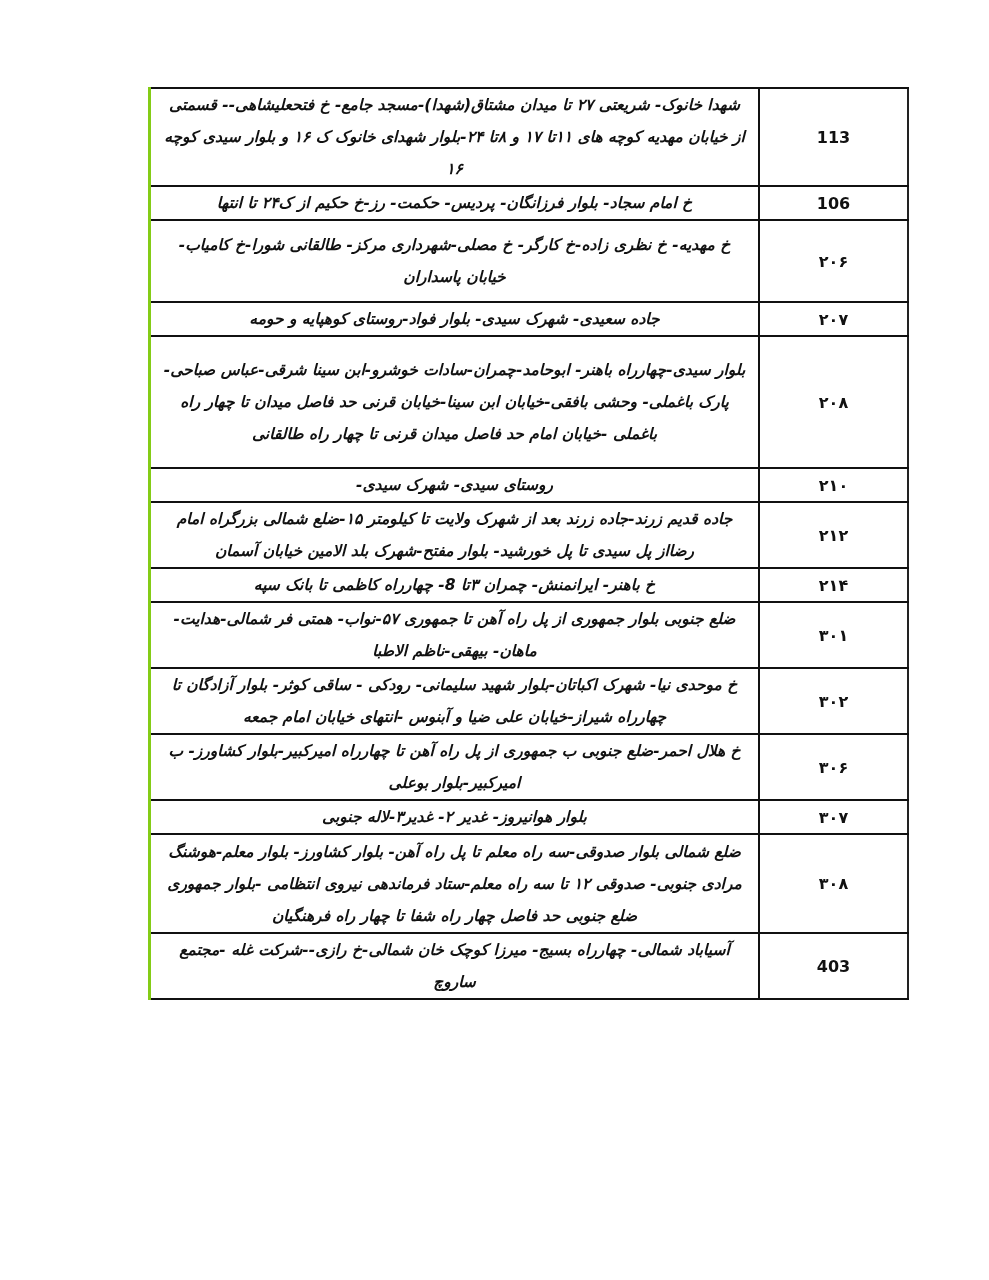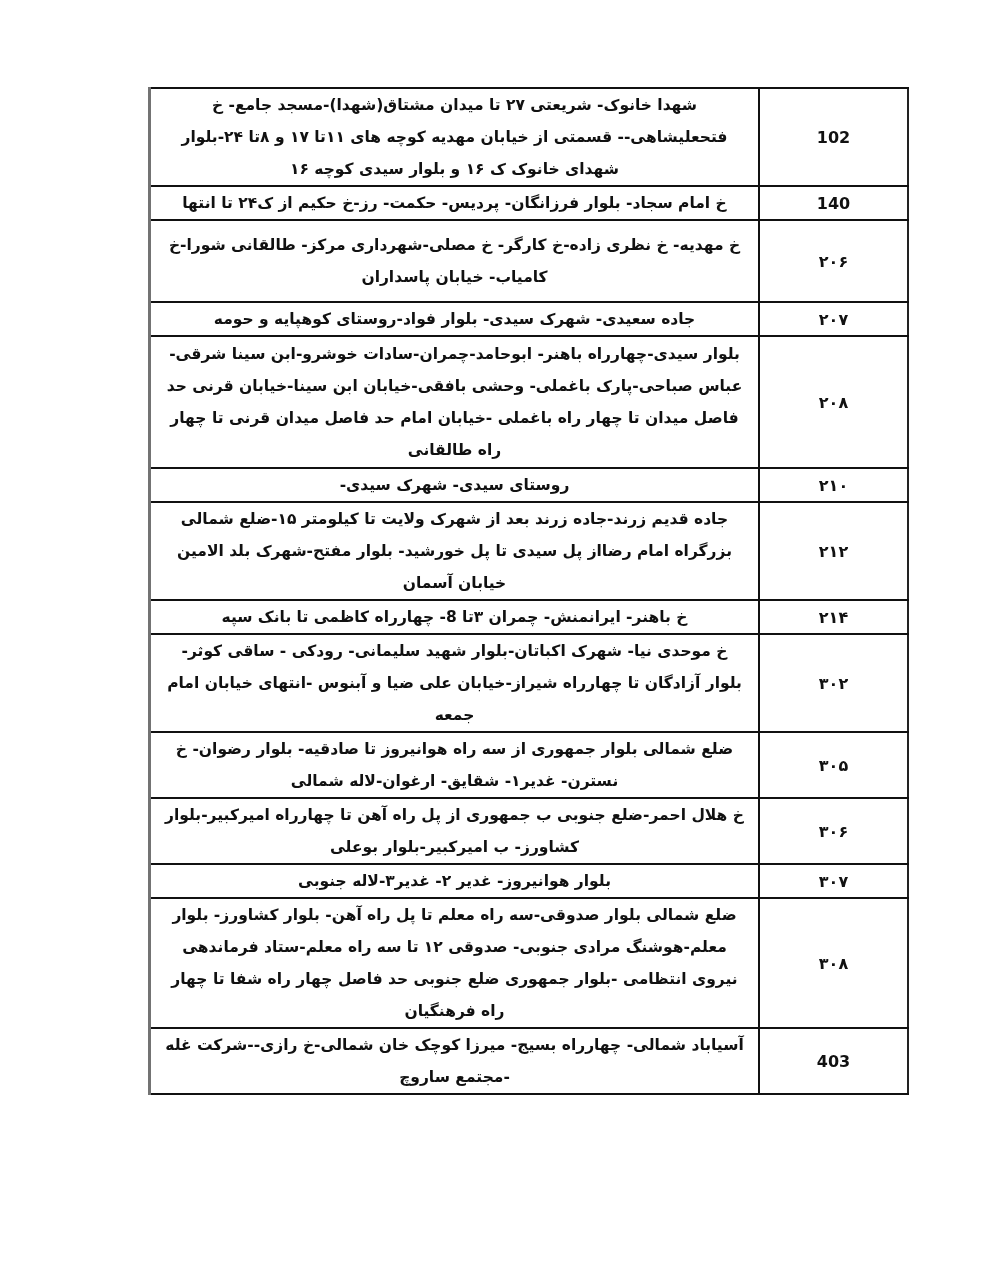--- a/index.html
+++ b/index.html
@@ -48,35 +48,36 @@
   }
   td.areas {
     text-align: center;
     font-weight: bold;
     font-size: 15.5px;
     line-height: 32px;
     direction: rtl;
     letter-spacing: 0;
   }
   table.routes tr.row td:last-child {
-    border-left: 3px solid #737373;
+    border-left: 3px solid #84cc16;
+    font-style: italic;
   }
 </style>
 </head>
 <body>
 
 <div class="page">
   <table class="routes">
     <tbody>
       <tr class="row" style="height:98px">
-        <td class="code">102</td>
+        <td class="code">113</td>
         <td class="areas">شهدا خانوک- شریعتی ۲۷ تا میدان مشتاق(شهدا)-مسجد جامع- خ فتحعلیشاهی-- قسمتی از خیابان مهدیه کوچه های ۱۱تا ۱۷ و ۸تا ۲۴-بلوار شهدای خانوک ک ۱۶ و بلوار سیدی کوچه ۱۶</td>
       </tr>
       <tr class="row" style="height:34px">
-        <td class="code">140</td>
+        <td class="code">106</td>
         <td class="areas">خ امام سجاد- بلوار فرزانگان- پردیس- حکمت- رز-خ حکیم از ک۲۴ تا انتها</td>
       </tr>
       <tr class="row" style="height:82px">
         <td class="code">۲۰۶</td>
         <td class="areas">خ مهدیه- خ نظری زاده-خ کارگر- خ مصلی-شهرداری مرکز- طالقانی شورا-خ کامیاب- خیابان پاسداران</td>
       </tr>
       <tr class="row" style="height:31px">
         <td class="code">۲۰۷</td>
         <td class="areas">جاده سعیدی- شهرک سیدی- بلوار فواد-روستای کوهپایه و حومه</td>
       </tr>
@@ -90,26 +91,26 @@
       </tr>
       <tr class="row" style="height:65px">
         <td class="code">۲۱۲</td>
         <td class="areas">جاده قدیم زرند-جاده زرند بعد از شهرک ولایت تا کیلومتر ۱۵-ضلع شمالی بزرگراه امام رضااز پل سیدی تا پل خورشید- بلوار مفتح-شهرک بلد الامین خیابان آسمان</td>
       </tr>
       <tr class="row" style="height:33px">
         <td class="code">۲۱۴</td>
         <td class="areas">خ باهنر- ایرانمنش- چمران ۳تا 8- چهارراه کاظمی تا بانک سپه</td>
       </tr>
       <tr class="row" style="height:65px">
+        <td class="code">۳۰۱</td>
+        <td class="areas">ضلع جنوبی بلوار جمهوری از پل راه آهن تا جمهوری ۵۷-نواب- همتی فر شمالی-هدایت- ماهان- بیهقی-ناظم الاطبا</td>
+      </tr>
+      <tr class="row" style="height:65px">
         <td class="code">۳۰۲</td>
         <td class="areas">خ موحدی نیا- شهرک اکباتان-بلوار شهید سلیمانی- رودکی - ساقی کوثر- بلوار آزادگان تا چهارراه شیراز-خیابان علی ضیا و آبنوس -انتهای خیابان امام جمعه</td>
-      </tr>
-      <tr class="row" style="height:65px">
-        <td class="code">۳۰۵</td>
-        <td class="areas">ضلع شمالی بلوار جمهوری از سه راه هوانیروز تا صادقیه- بلوار رضوان- خ نسترن- غدیر۱- شقایق- ارغوان-لاله شمالی</td>
       </tr>
       <tr class="row" style="height:66px">
         <td class="code">۳۰۶</td>
         <td class="areas">خ هلال احمر-ضلع جنوبی ب جمهوری از پل راه آهن تا چهارراه امیرکبیر-بلوار کشاورز- ب امیرکبیر-بلوار بوعلی</td>
       </tr>
       <tr class="row" style="height:33px">
         <td class="code">۳۰۷</td>
         <td class="areas">بلوار هوانیروز- غدیر ۲- غدیر۳-لاله جنوبی</td>
       </tr>
       <tr class="row" style="height:99px">

